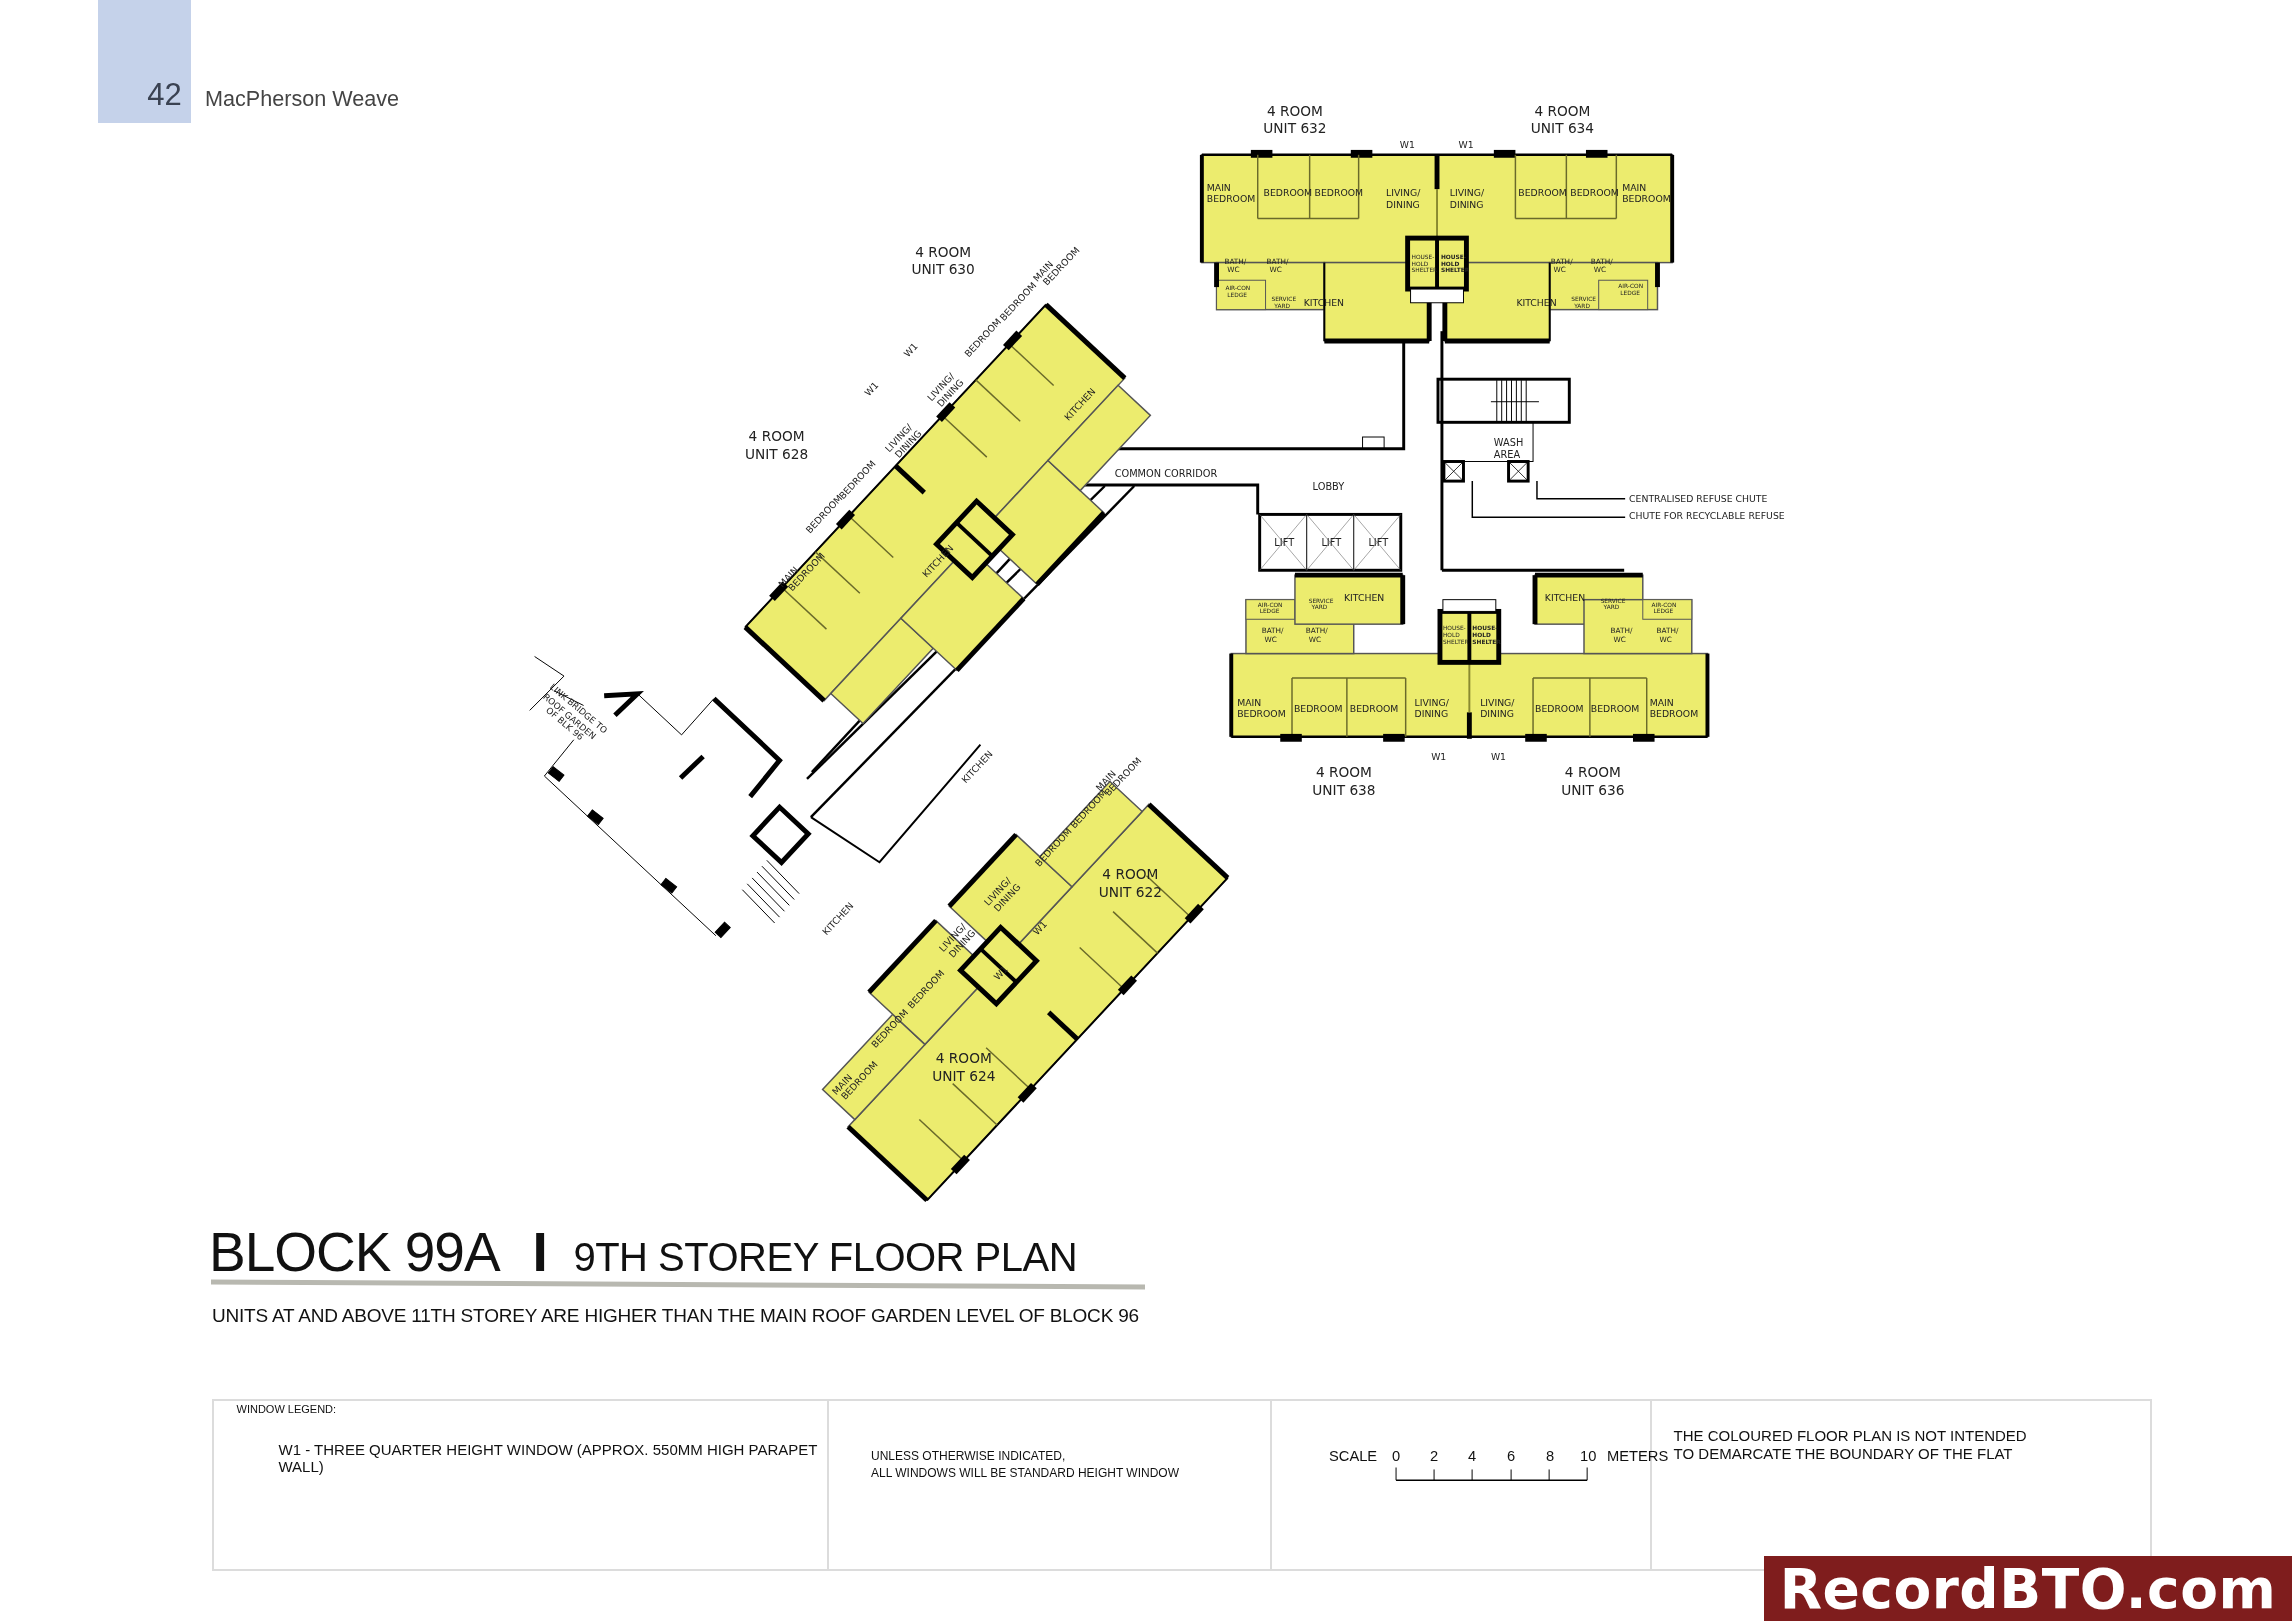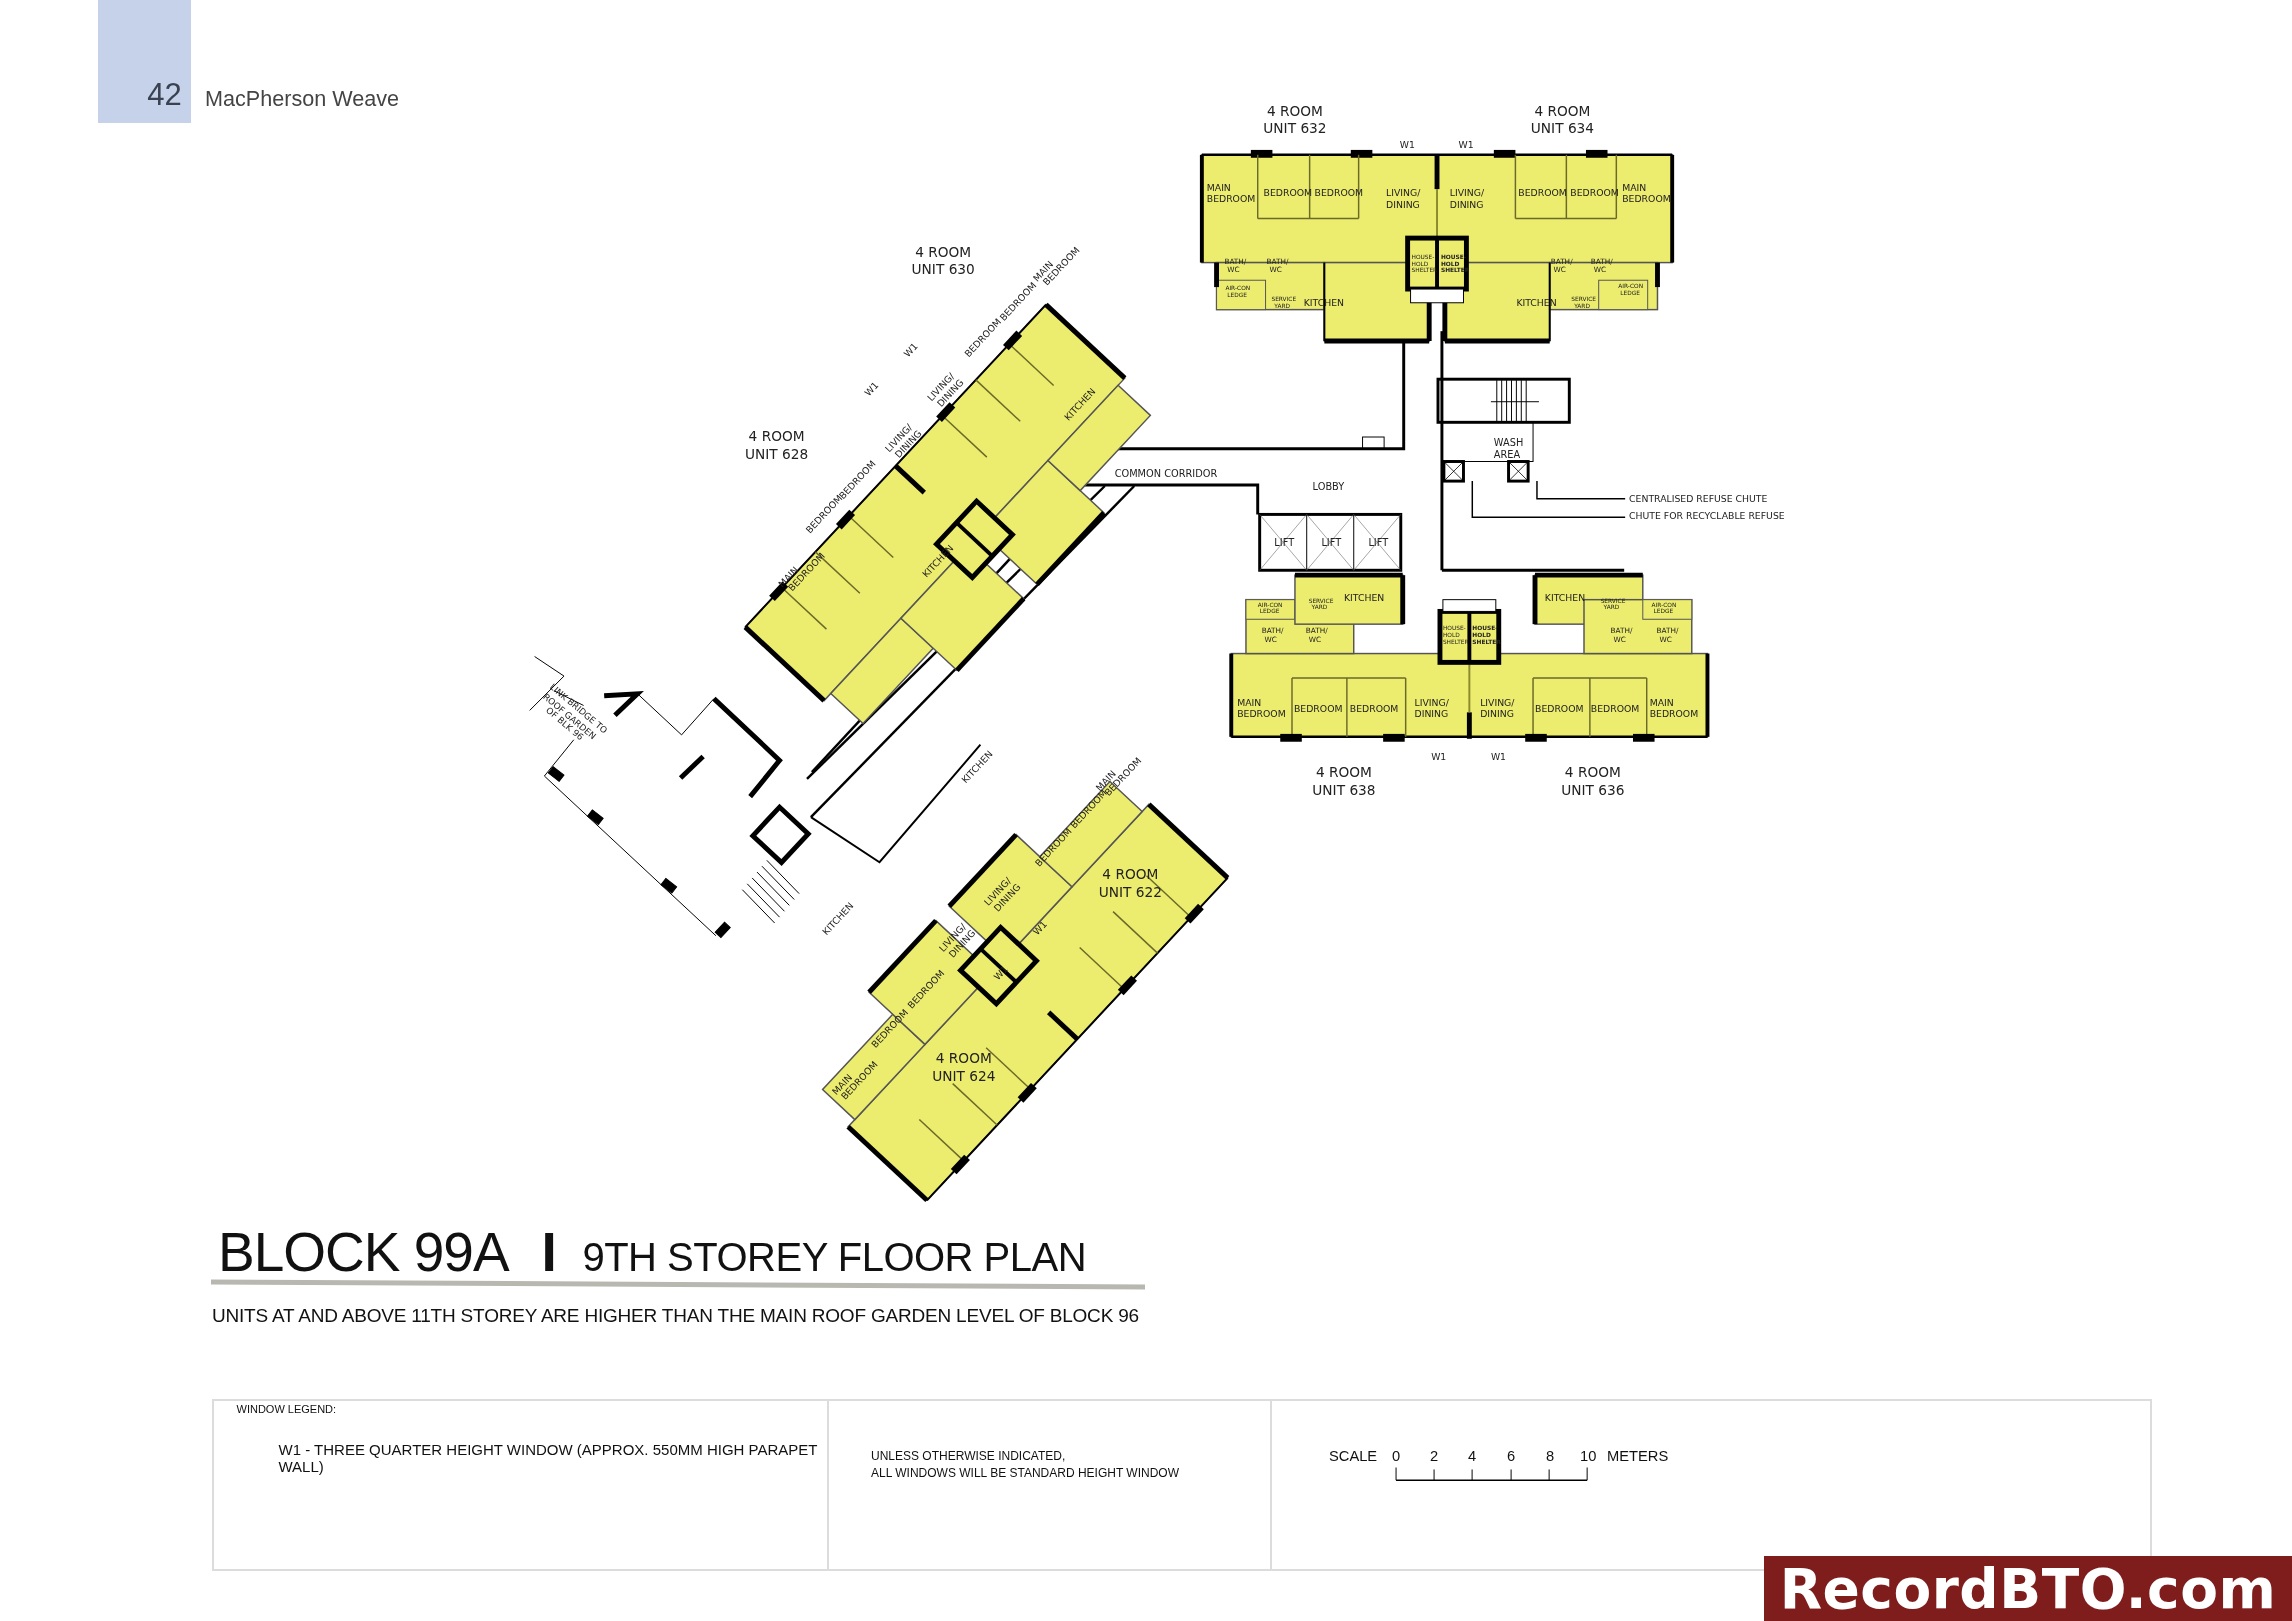--- a/index.html
+++ b/index.html
@@ -5,21 +5,21 @@
   html, body { margin:0; padding:0; background:#ffffff; }
   body { width:2293px; height:1621px; position:relative; overflow:hidden;
          font-family:"Liberation Sans", sans-serif; color:#111; }
   .page-num-box { position:absolute; left:98px; top:0; width:93px; height:123px;
                   background:#c5d2ea; }
   .page-num { position:absolute; left:0; right:0; bottom:9.8px; text-align:center;
               font-size:31px; color:#3a4252;padding-left:40px; }
   .project-name { position:absolute; left:205px; top:86px; font-size:21.6px; color:#444; }
   .plan-svg { position:absolute; left:0; top:0; width:2293px; height:1215px; }
   .plan-svg text { font-family:"DejaVu Sans", sans-serif; fill:#222; }
-  .title-wrap { position:absolute; left:218px; top:1220px; }
+  .title-wrap { position:absolute; left:209px; top:1220px; }
   .title-main { font-size:55px; letter-spacing:-1px; display:inline-block; }
   .title-sep { font-size:55px; display:inline-block; margin:0 25.5px 0 33px; font-weight:bold; }
   .title-sub { font-size:40px; display:inline-block; letter-spacing:-0.5px; }
   .title-rule { position:absolute; left:211px; top:1282px; width:934px; height:4.9px;
                 background:#b8b8b0; transform:skewY(0.3deg); }
   .subtitle { position:absolute; left:212px; top:1305px; font-size:19px; letter-spacing:-0.2px; }
   .legend-table { position:absolute; left:212px; top:1399px; width:1940px; height:172px;
                   border:2.9px solid #dcdcdc; box-sizing:border-box; display:flex; }
   .legend-cell { border-right:2px solid #dcdcdc; box-sizing:border-box; position:relative; font-size:14.7px; }
   .legend-cell:last-child { border-right:none; }
@@ -438,16 +438,20 @@
         <line x1="68" y1="20" x2="68" y2="33" stroke="#000" stroke-width="1"></line>
         <line x1="107" y1="22" x2="107" y2="33" stroke="#000" stroke-width="1"></line>
         <line x1="146" y1="22" x2="146" y2="33" stroke="#000" stroke-width="1"></line>
         <line x1="186" y1="22" x2="186" y2="33" stroke="#000" stroke-width="1"></line>
         <line x1="225" y1="22" x2="225" y2="33" stroke="#000" stroke-width="1"></line>
         <line x1="264" y1="20" x2="264" y2="33" stroke="#000" stroke-width="1"></line>
         <line x1="68" y1="33" x2="264" y2="33" stroke="#000" stroke-width="1.5"></line>
       </svg>
     </div>
   </div>
+  <div class="legend-cell cell-4">
+    <div class="lg-note">THE COLOURED FLOOR PLAN IS NOT INTENDED
+TO DEMARCATE THE BOUNDARY OF THE FLAT</div>
+  </div>
 </div>
 
 <div class="watermark">RecordBTO.com</div>
 
 
 </body></html>

